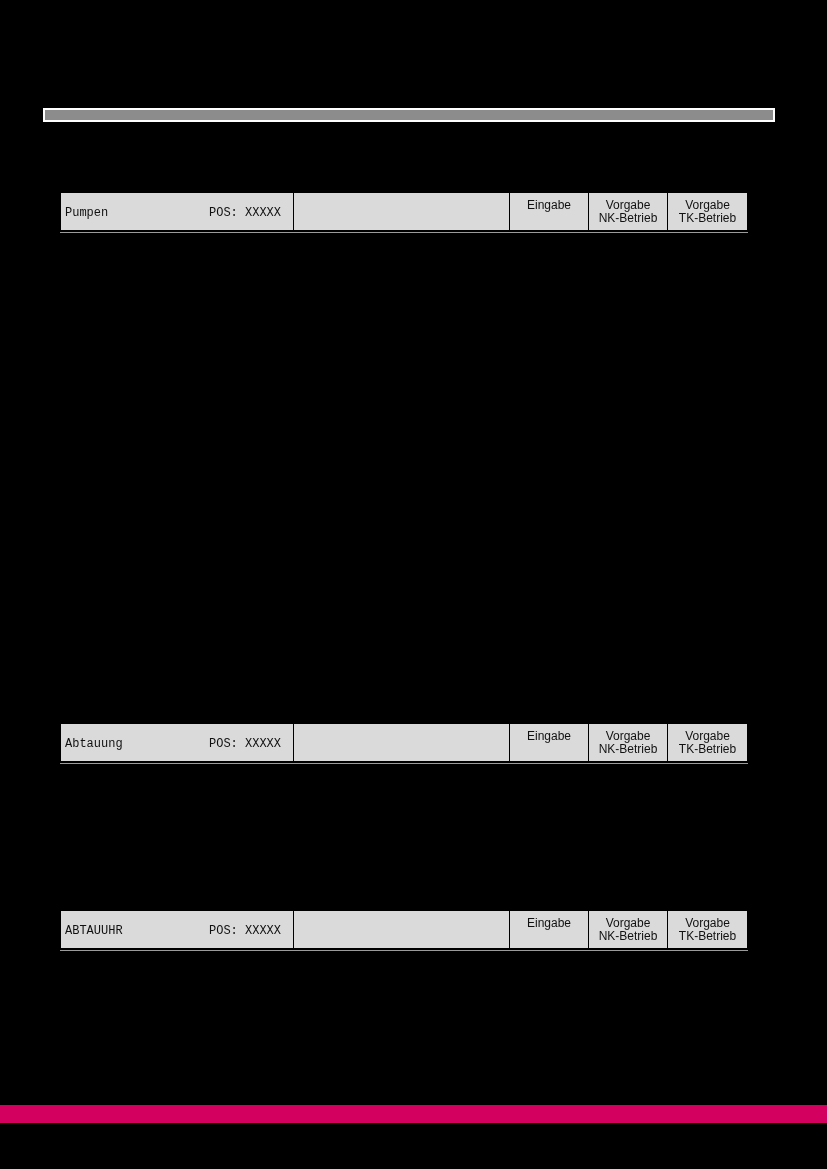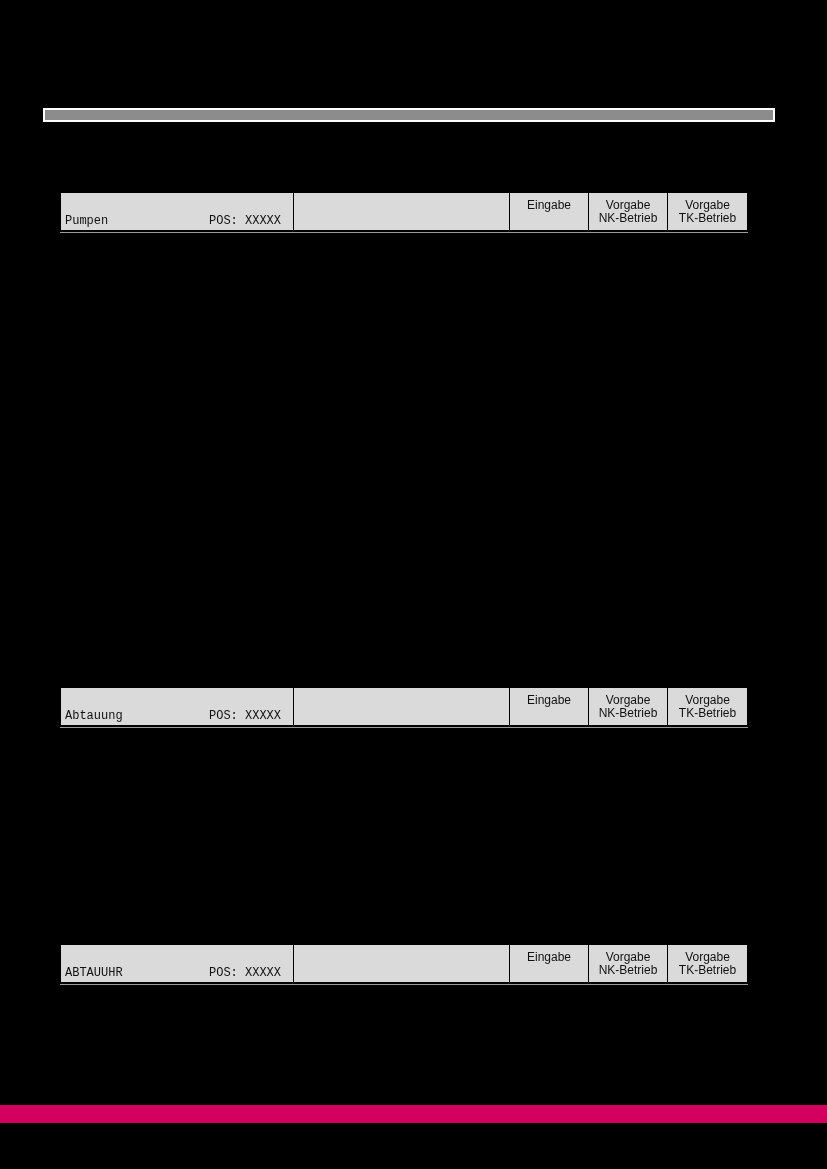--- a/index.html
+++ b/index.html
@@ -28,22 +28,22 @@
     background: #8c8c8c;
   }
 
   
   .ptable {
     position: absolute;
     left: 60px;
     width: 688px;
   }
   .ptable.t1 { top: 192px; }
-  .ptable.t2 { top: 687px; }
-  .ptable.t3 { top: 944px; }
+  .ptable.t2 { top: 723px; }
+  .ptable.t3 { top: 910px; }
 
   .ptable-grid {
     display: grid;
     grid-template-columns: 233px 216px 79px 79px 79px;
     width: 688px;
     height: 40px;
     box-sizing: border-box;
     border: 1px solid #000000;
     border-bottom-width: 2px;
     background: #dadada;
@@ -53,21 +53,21 @@
     border-right: 1px solid #000000;
     padding: 6px 5px 2px 5px;
     overflow: hidden;
     color: #111111;
   }
   .cell:last-child { border-right: none; }
 
   .name-cell {
     display: flex;
     justify-content: space-between;
-    align-items: flex-end;
+    align-items: center;
     padding: 5px 12px 2px 4px;
     font-family: "Liberation Mono", "DejaVu Sans Mono", monospace;
     font-size: 12px;
     line-height: 13px;
     white-space: nowrap;
   }
   .head-cell {
     font-family: "Liberation Sans", sans-serif;
     font-size: 12px;
     line-height: 13px;

